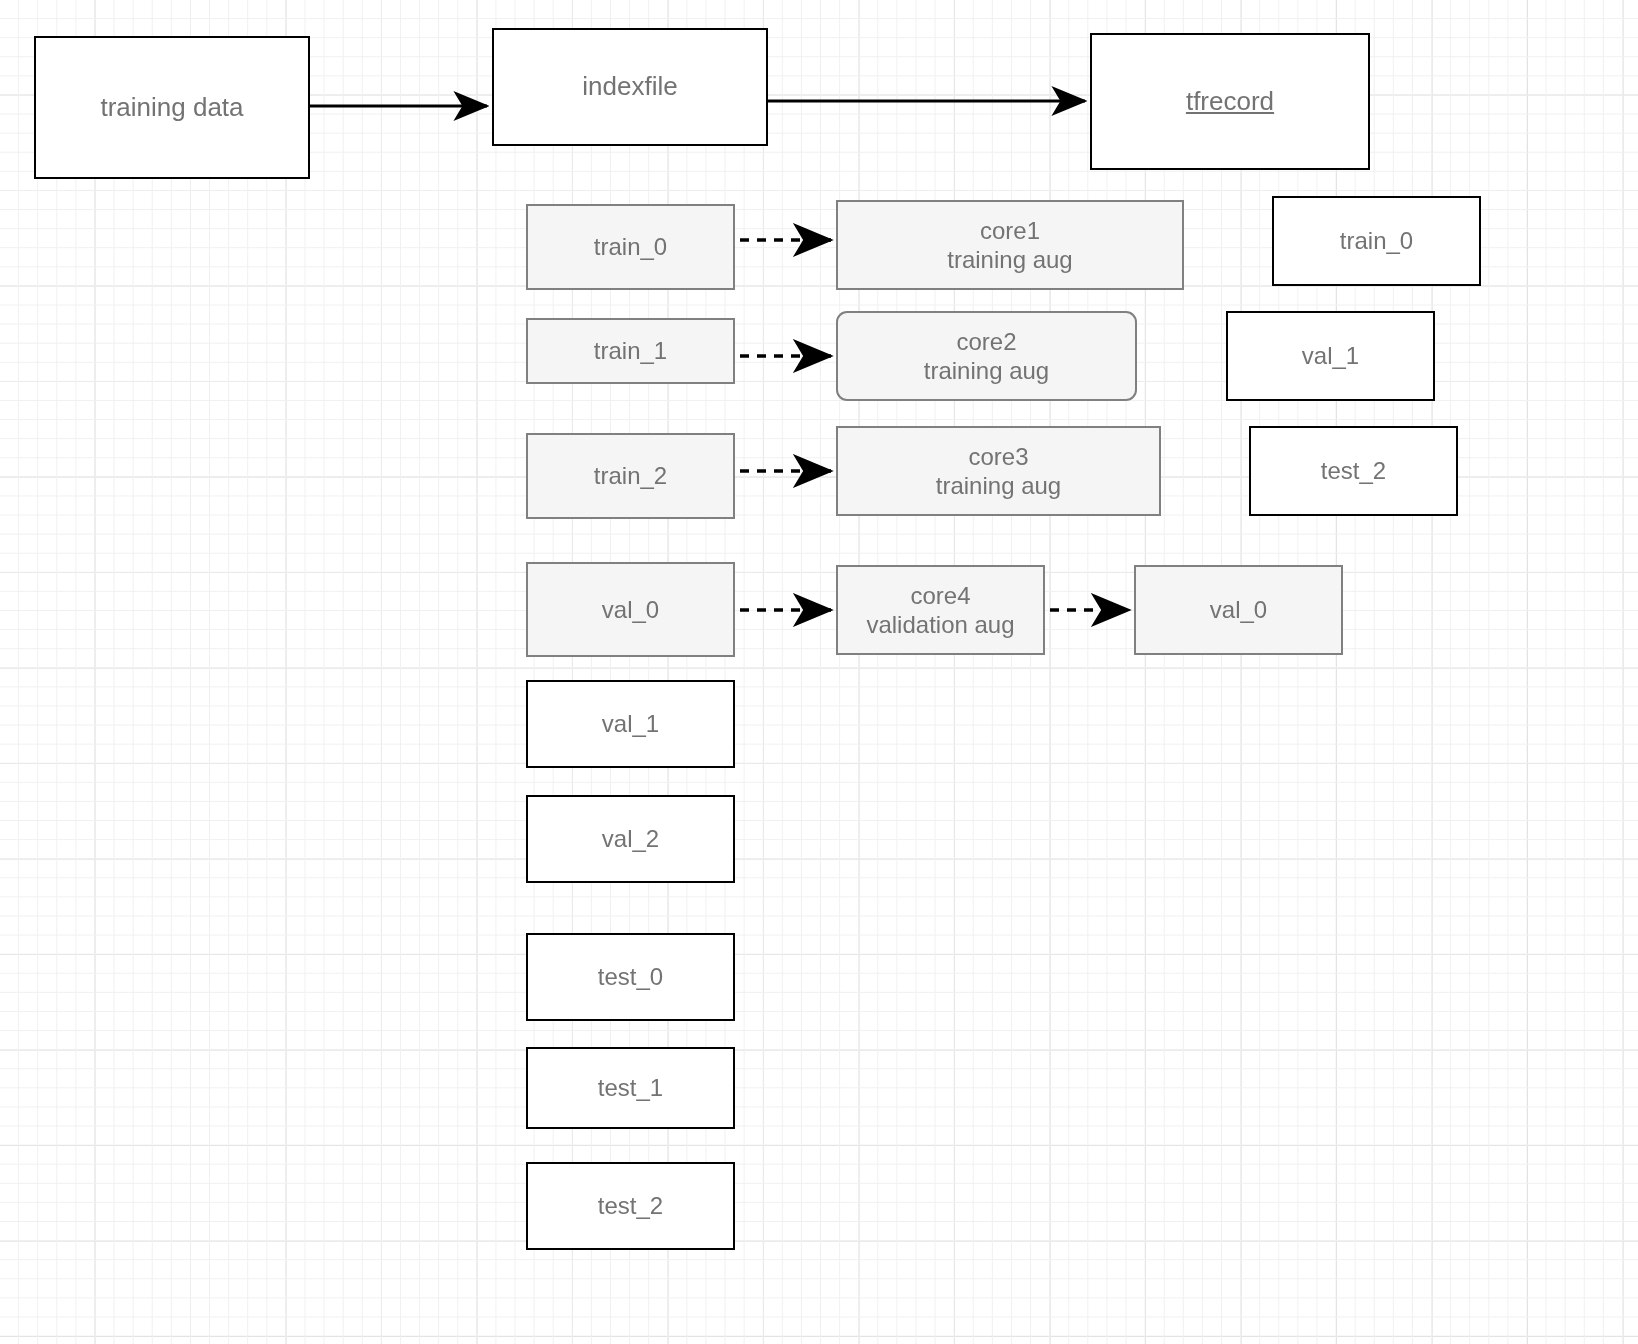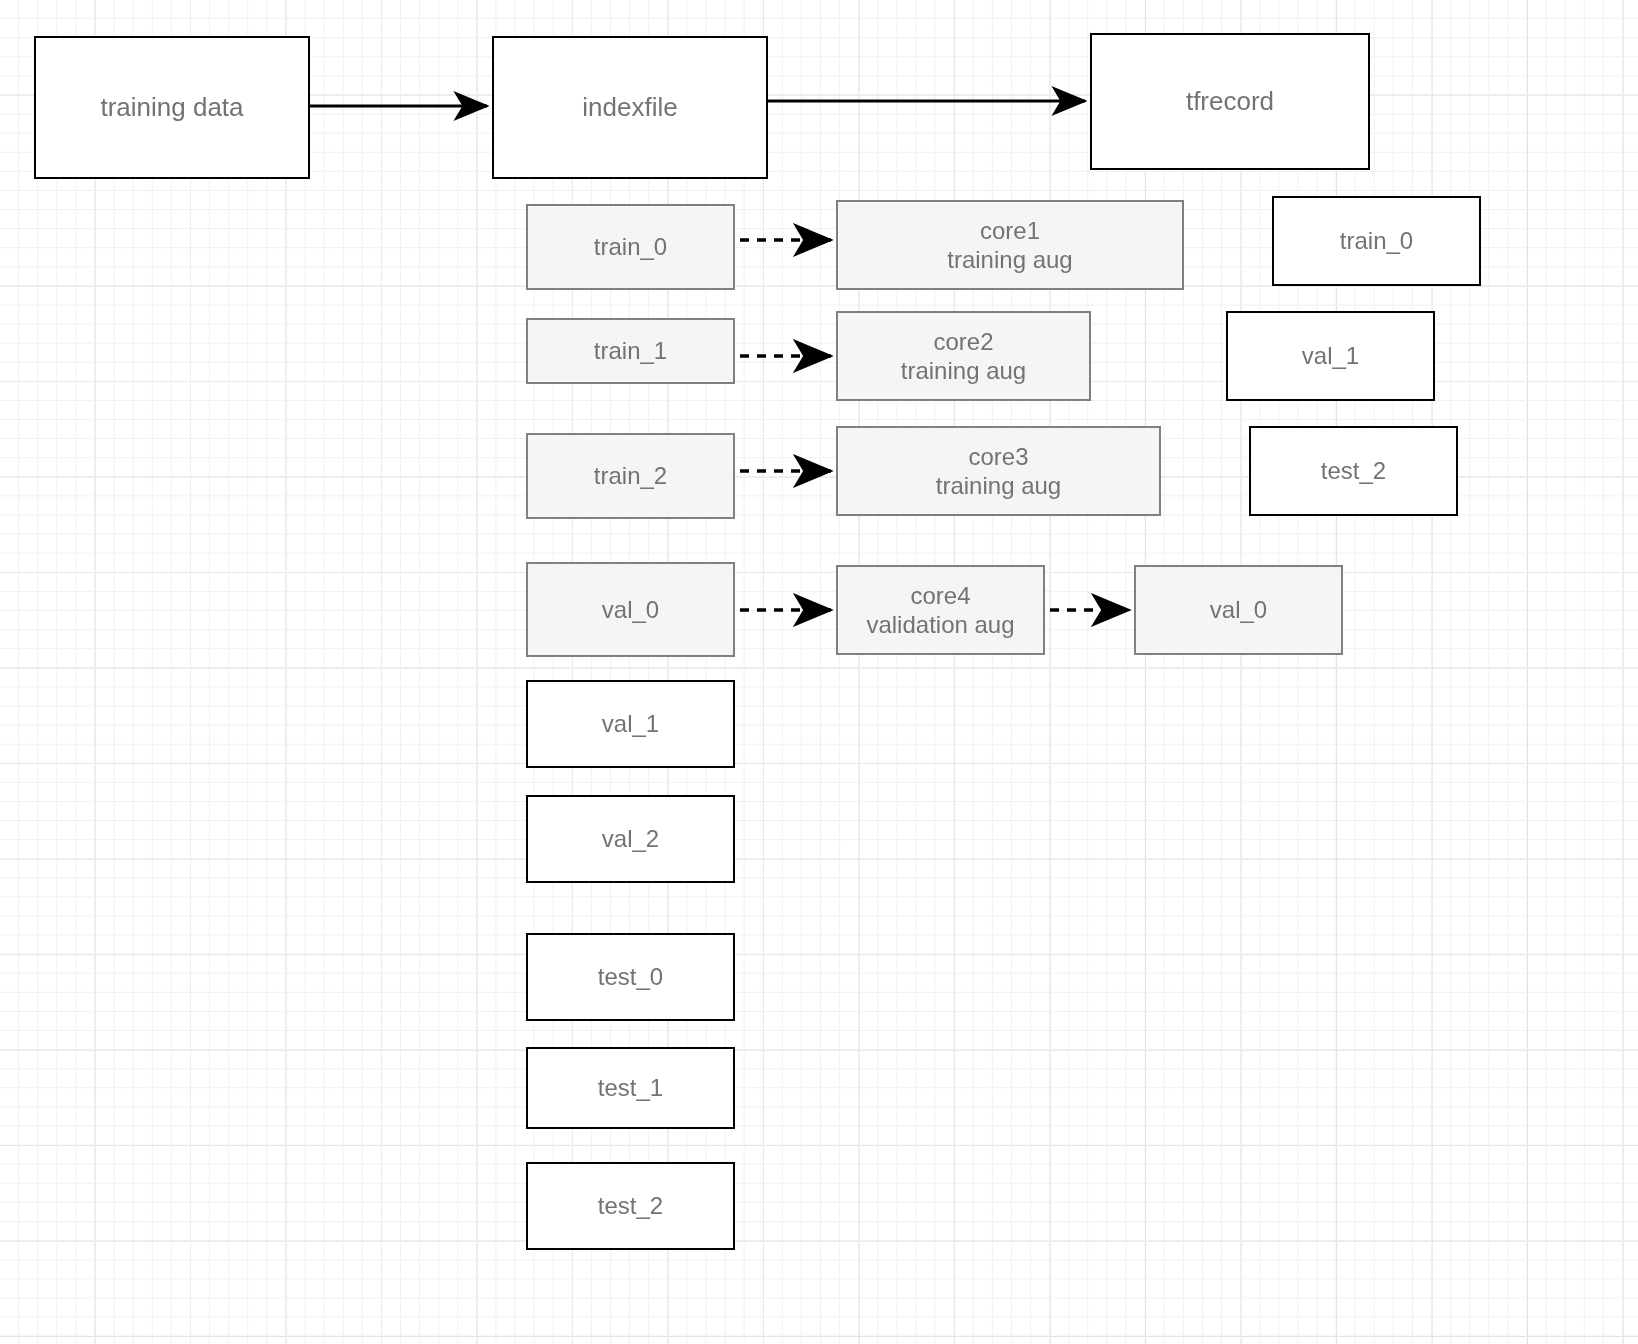--- a/index.html
+++ b/index.html
@@ -82,34 +82,34 @@
         <line x1="740" y1="240" x2="831" y2="240" stroke="#000000" stroke-width="3.4" stroke-dasharray="9 8" marker-end="url(#arrowhead)"></line>
         <line x1="740" y1="356" x2="831" y2="356" stroke="#000000" stroke-width="3.4" stroke-dasharray="9 8" marker-end="url(#arrowhead)"></line>
         <line x1="740" y1="471" x2="831" y2="471" stroke="#000000" stroke-width="3.4" stroke-dasharray="9 8" marker-end="url(#arrowhead)"></line>
         <line x1="740" y1="610" x2="831" y2="610" stroke="#000000" stroke-width="3.4" stroke-dasharray="9 8" marker-end="url(#arrowhead)"></line>
         <line x1="1050" y1="610" x2="1129" y2="610" stroke="#000000" stroke-width="3.4" stroke-dasharray="9 8" marker-end="url(#arrowhead)"></line>
       </g>
   </svg>
 
   <div id="nodes-layer">
       <div class="node white t-big" style="left: 34px; top: 36px; width: 276px; height: 143px;">training data</div>
-      <div class="node white t-big" style="left: 492px; top: 36px; width: 276px; height: 143px;">indexfile</div>
-      <div class="node white t-big" style="left: 1090px; top: 33px; width: 280px; height: 137px;">tfrecord</div>
+      <div class="node white t-big" style="left: 492px; top: 28px; width: 276px; height: 118px;">indexfile</div>
+      <div class="node white t-big" style="left: 1090px; top: 33px; width: 280px; height: 137px; text-decoration: underline;">tfrecord</div>
       <div class="node grey t-med" style="left: 526px; top: 204px; width: 209px; height: 86px;">train_0</div>
       <div class="node grey t-med" style="left: 526px; top: 318px; width: 209px; height: 66px;">train_1</div>
       <div class="node grey t-med" style="left: 526px; top: 433px; width: 209px; height: 86px;">train_2</div>
       <div class="node grey t-med" style="left: 526px; top: 562px; width: 209px; height: 95px;">val_0</div>
       <div class="node white t-med" style="left: 526px; top: 680px; width: 209px; height: 88px;">val_1</div>
       <div class="node white t-med" style="left: 526px; top: 795px; width: 209px; height: 88px;">val_2</div>
       <div class="node white t-med" style="left: 526px; top: 933px; width: 209px; height: 88px;">test_0</div>
       <div class="node white t-med" style="left: 526px; top: 1047px; width: 209px; height: 82px;">test_1</div>
       <div class="node white t-med" style="left: 526px; top: 1162px; width: 209px; height: 88px;">test_2</div>
       <div class="node grey t-med" style="left: 836px; top: 200px; width: 348px; height: 90px;">core1
 training aug</div>
-      <div class="node grey t-med" style="left: 836px; top: 311px; width: 255px; height: 90px;">core2
+      <div class="node grey t-med" style="left: 836px; top: 311px; width: 301px; height: 90px; border-radius: 11px;">core2
 training aug</div>
       <div class="node grey t-med" style="left: 836px; top: 426px; width: 325px; height: 90px;">core3
 training aug</div>
       <div class="node grey t-med" style="left: 836px; top: 565px; width: 209px; height: 90px;">core4
 validation aug</div>
       <div class="node white t-med" style="left: 1272px; top: 196px; width: 209px; height: 90px;">train_0</div>
       <div class="node white t-med" style="left: 1226px; top: 311px; width: 209px; height: 90px;">val_1</div>
       <div class="node white t-med" style="left: 1249px; top: 426px; width: 209px; height: 90px;">test_2</div>
       <div class="node grey t-med" style="left: 1134px; top: 565px; width: 209px; height: 90px;">val_0</div>
     </div>

